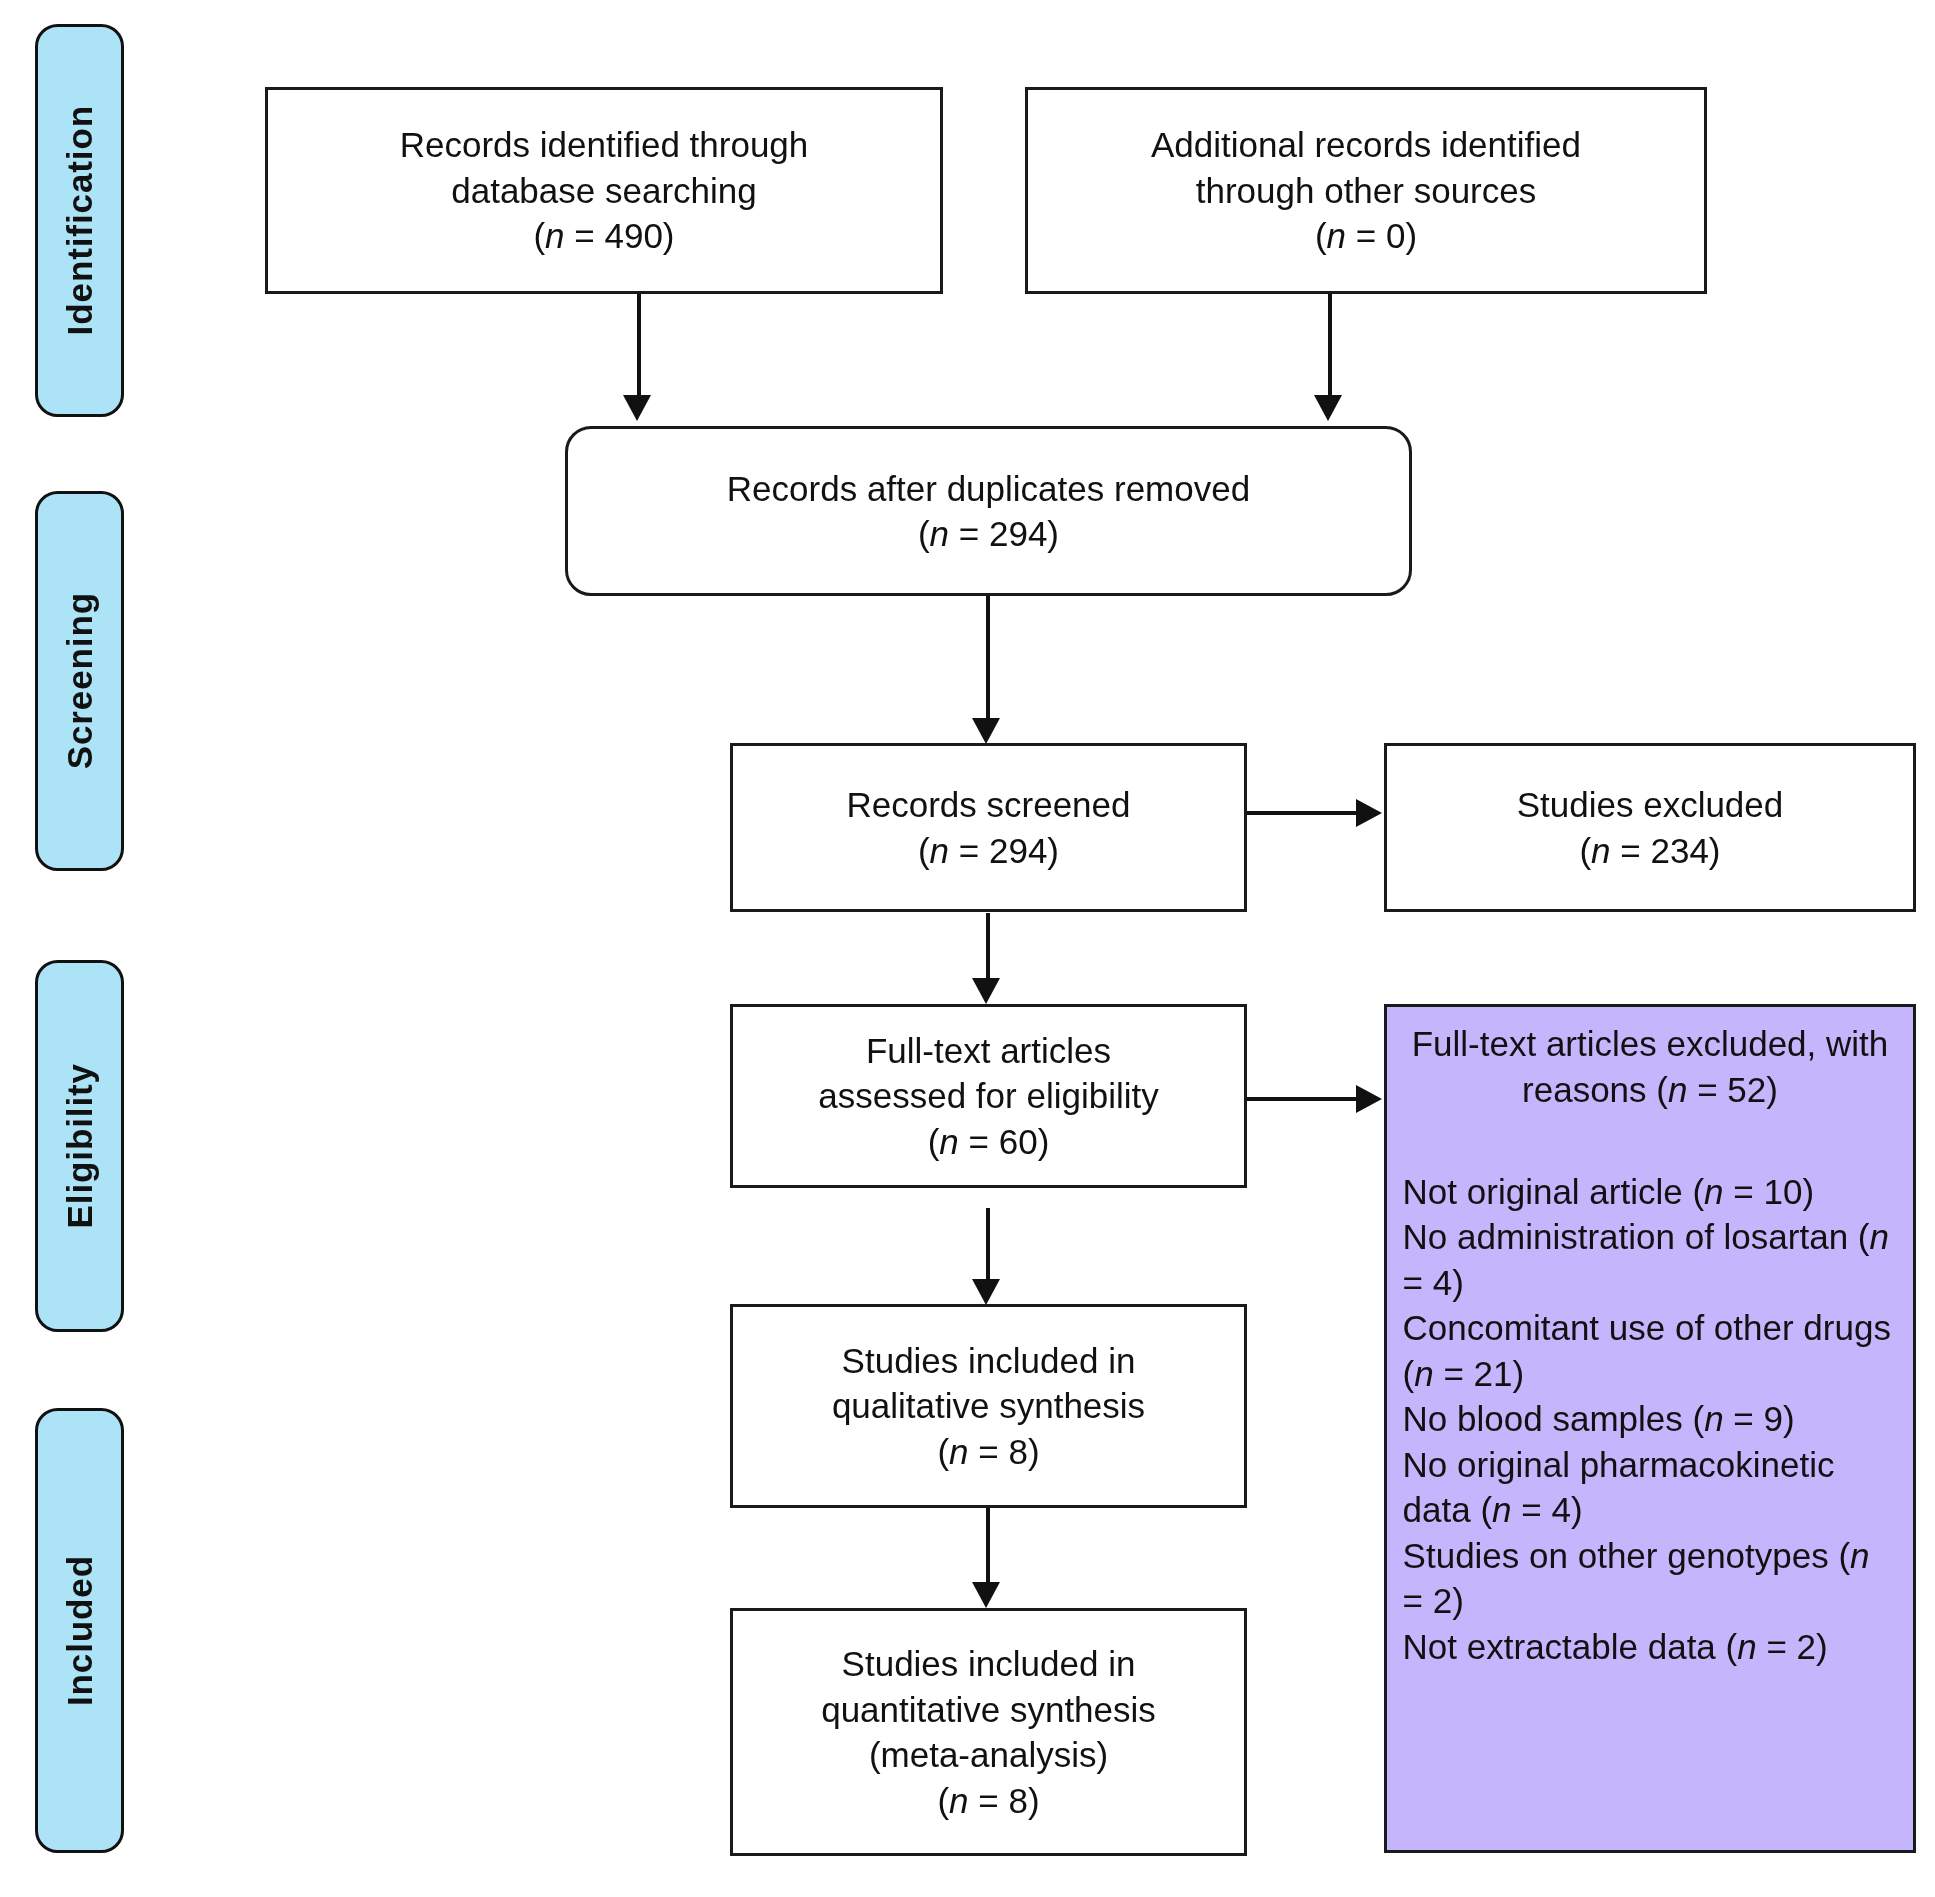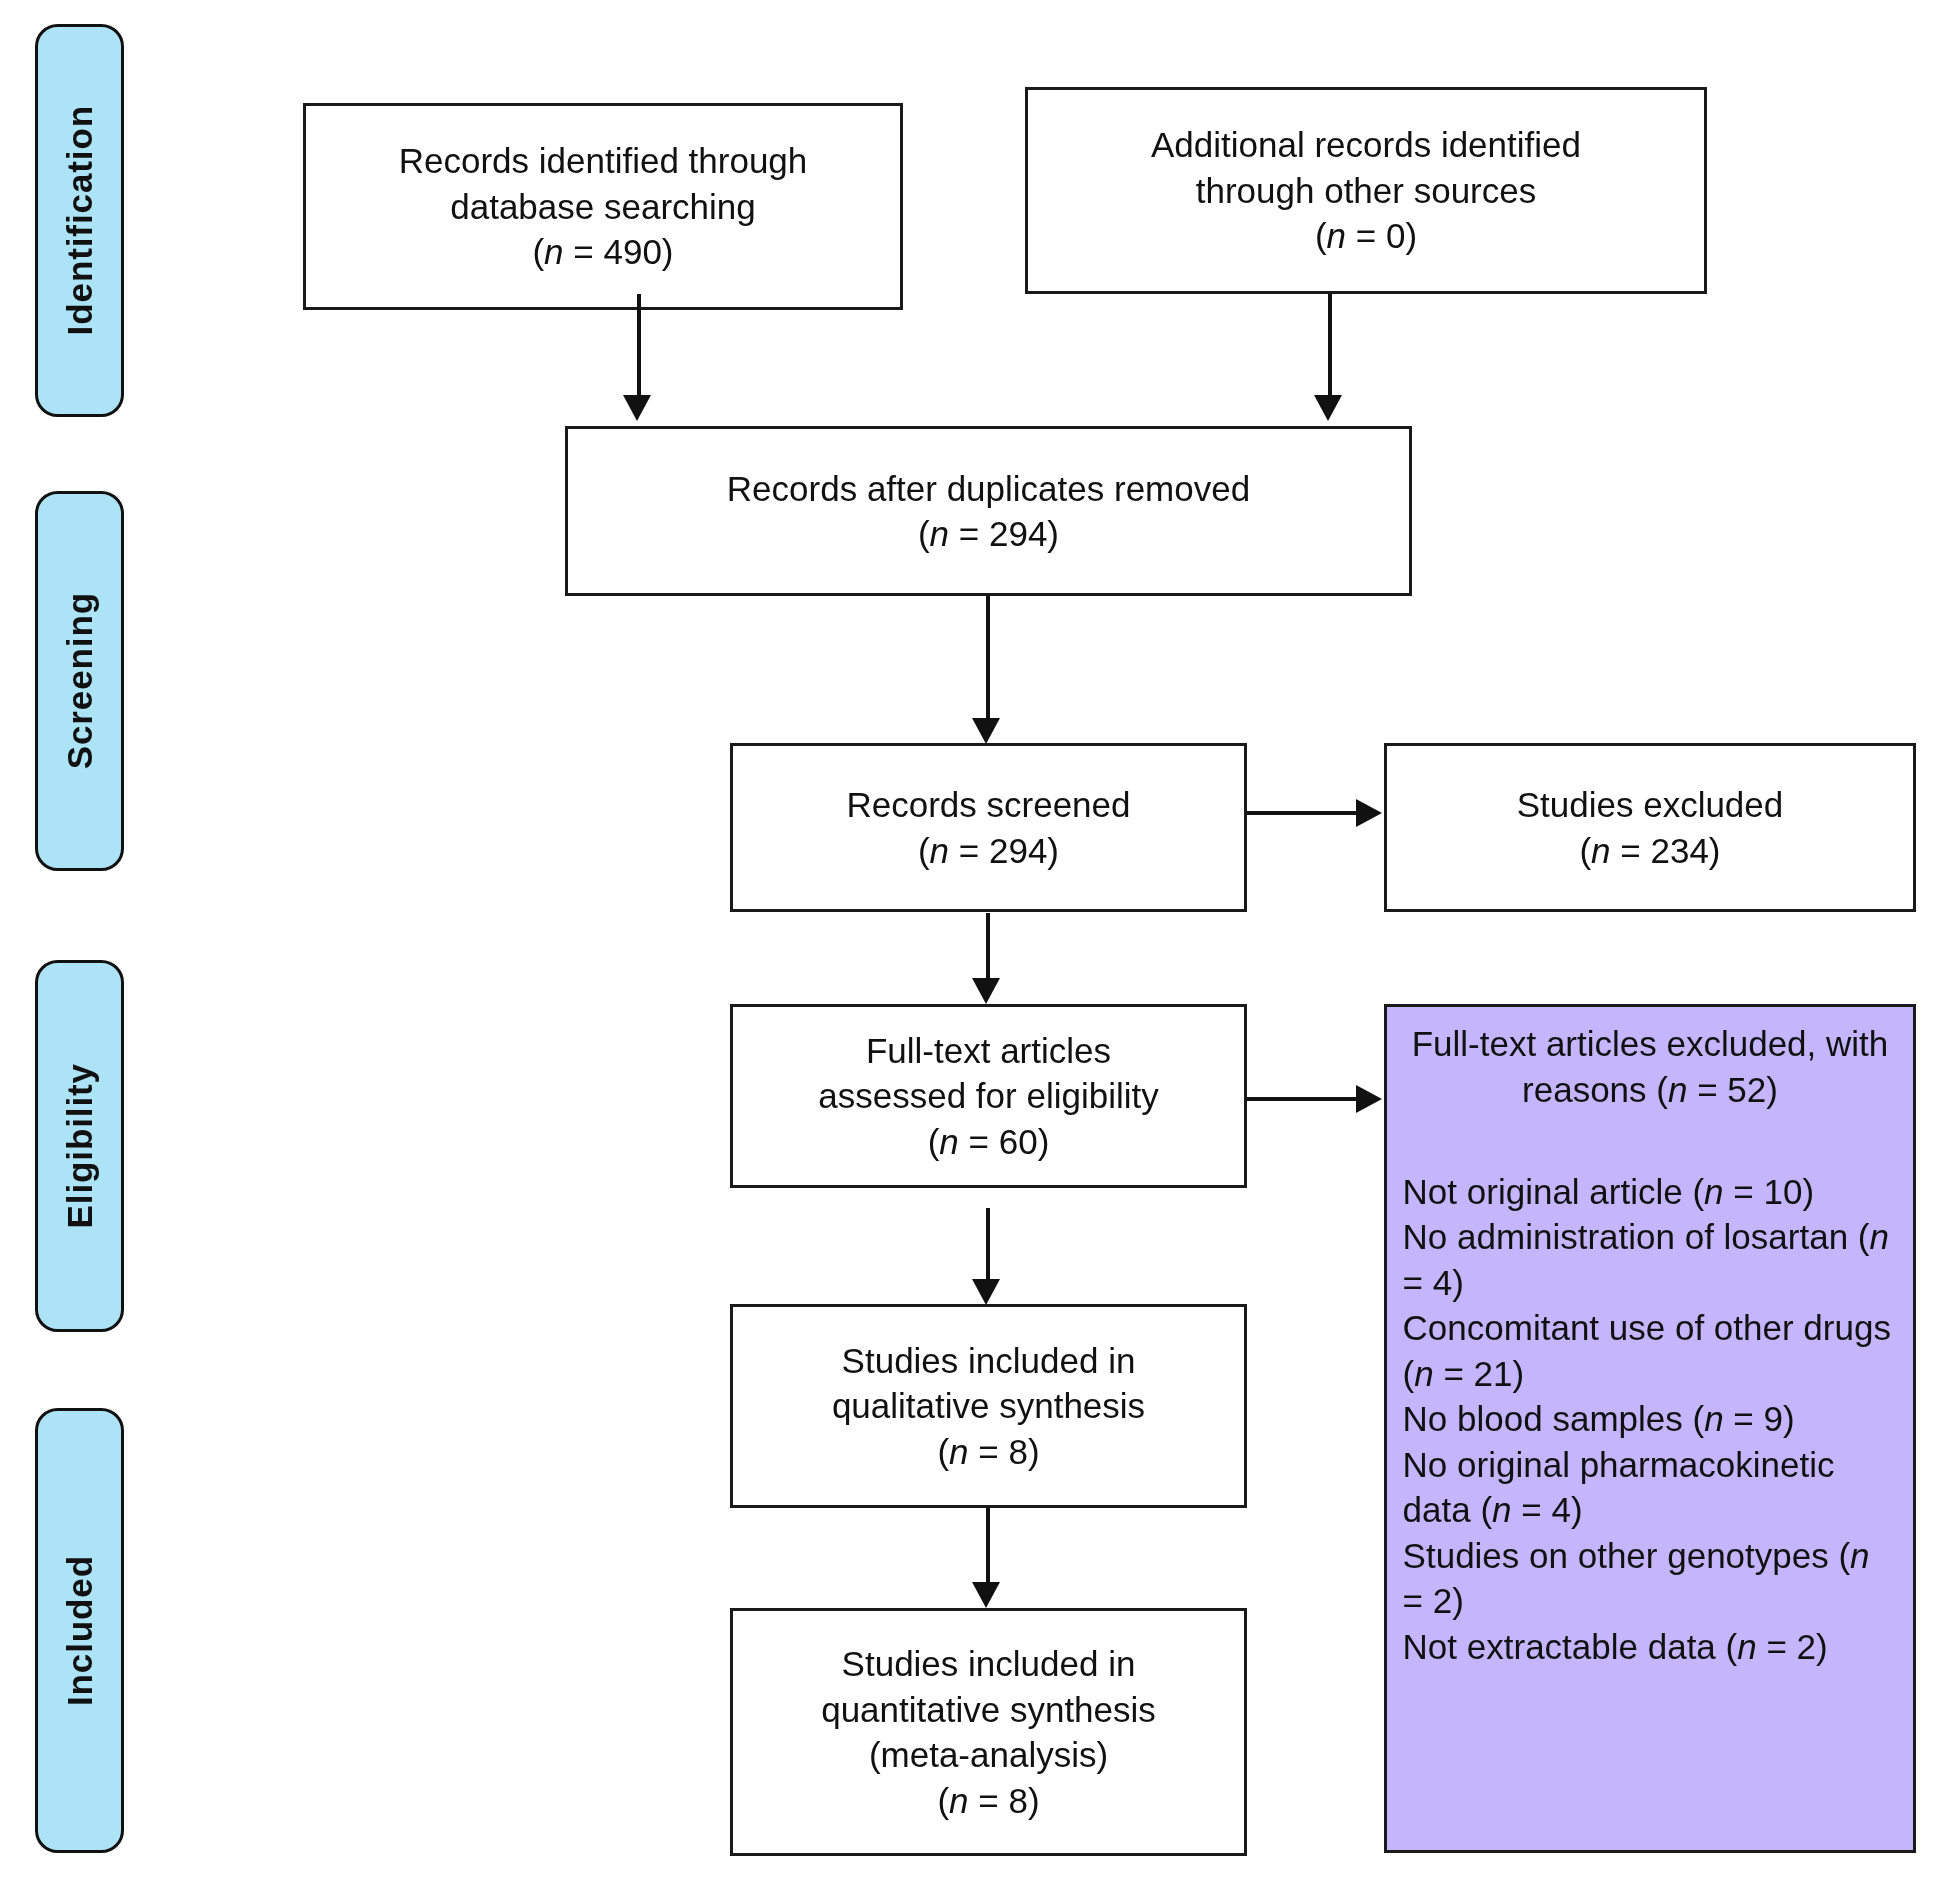--- a/index.html
+++ b/index.html
@@ -123,39 +123,39 @@
   </div>
 
   <div class="stage-pill" style="left:35px; top:960px; width:89px; height:372px;">
     <span class="stage-text">Eligibility</span>
   </div>
 
   <div class="stage-pill" style="left:35px; top:1408px; width:89px; height:445px;">
     <span class="stage-text">Included</span>
   </div>
 
-  <div class="flow-box" style="left:265px; top:103px; width:600px; height:207px;margin-left:38px;">
+  <div class="flow-box" style="left:265px; top:87px; width:678px; height:207px;">
     <span class="line">Records identified through</span>
     <span class="line">database searching</span>
     <span class="line">(<em class="n">n</em> = 490)</span>
   </div>
 
   <div class="flow-box" style="left:1025px; top:87px; width:682px; height:207px;">
     <span class="line">Additional records identified</span>
     <span class="line">through other sources</span>
     <span class="line">(<em class="n">n</em> = 0)</span>
   </div>
 
   <div class="vline" style="left:637px; top:294px; height:106px;"></div>
   <div class="arrow-down" style="left:623px; top:395px;"></div>
 
   <div class="vline" style="left:1328px; top:294px; height:106px;"></div>
   <div class="arrow-down" style="left:1314px; top:395px;"></div>
 
-  <div class="flow-box" style="left:565px; top:426px; width:847px; height:170px;">
+  <div class="flow-box" style="left:565px; top:426px; width:847px; height:170px;border-radius:26px;">
     <span class="line">Records after duplicates removed</span>
     <span class="line">(<em class="n">n</em> = 294)</span>
   </div>
 
   <div class="vline" style="left:986px; top:596px; height:126px;"></div>
   <div class="arrow-down" style="left:972px; top:718px;"></div>
 
   <div class="flow-box" style="left:730px; top:743px; width:517px; height:169px;">
     <span class="line">Records screened</span>
     <span class="line">(<em class="n">n</em> = 294)</span>

